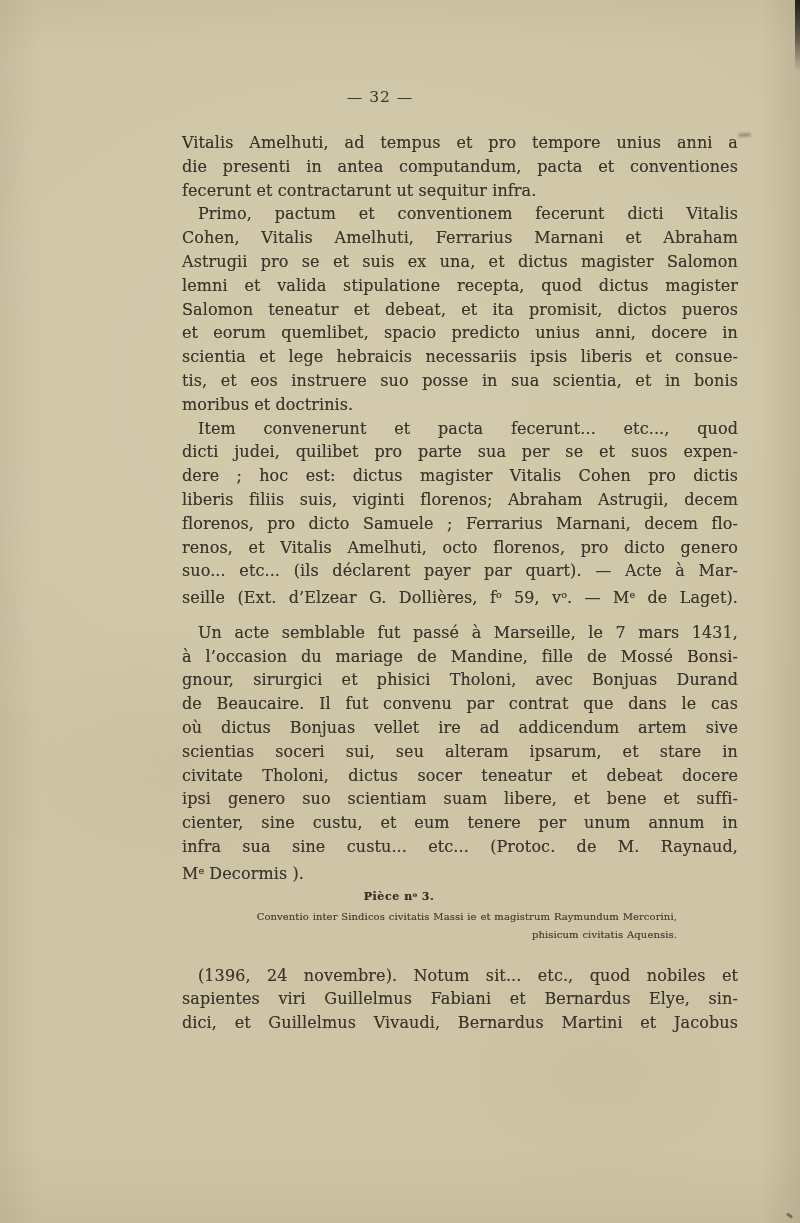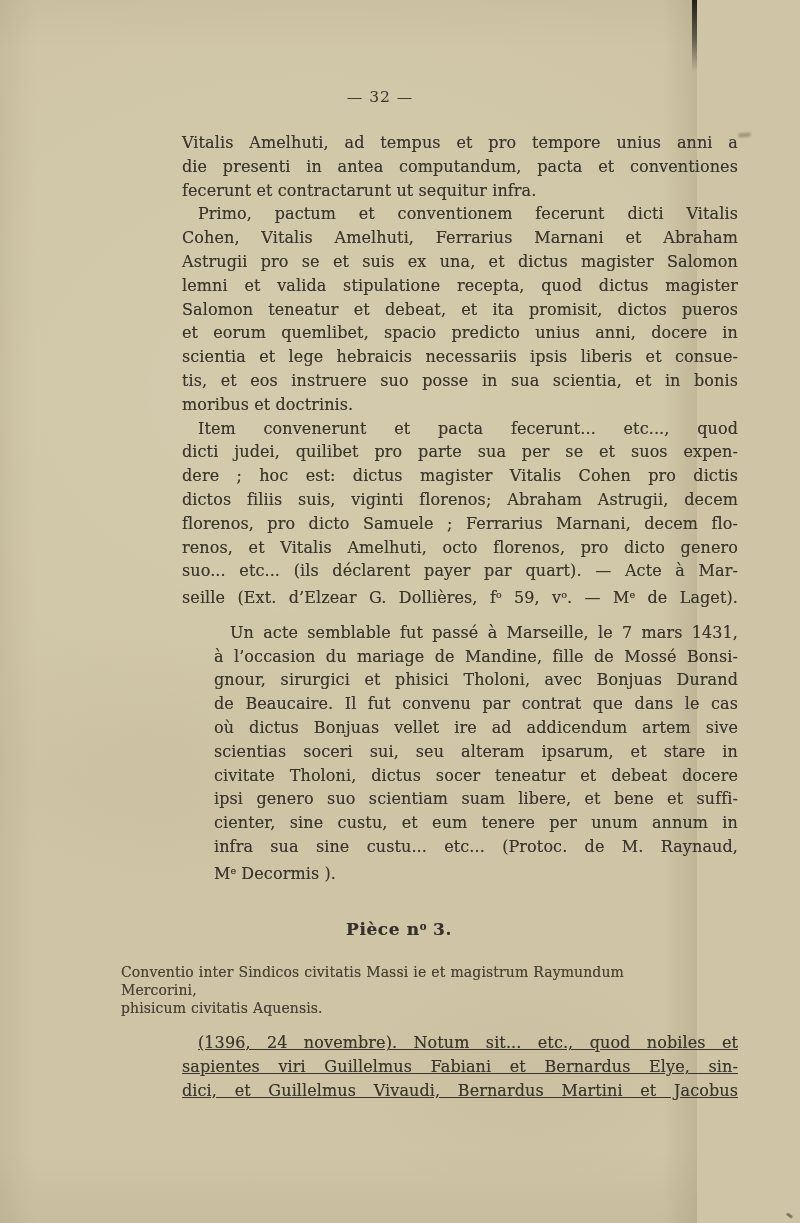--- a/index.html
+++ b/index.html
@@ -9,21 +9,21 @@
   }
   * { margin: 0; padding: 0; box-sizing: border-box; }
   html, body { width: 800px; height: 1223px; overflow: hidden; }
   body {
     background: var(--paper);
     font-family: "DejaVu Serif", "Liberation Serif", serif;
     color: var(--ink);
   }
   .page {
     position: relative;
-    width: 697px;
+    width: 800px;
     height: 1223px;
     background:
       radial-gradient(900px 700px at 45% 32%, rgba(255,252,238,0.10), rgba(0,0,0,0) 65%),
       radial-gradient(300px 200px at 22% 62%, rgba(120,100,70,0.05), rgba(0,0,0,0) 70%),
       radial-gradient(260px 180px at 75% 88%, rgba(120,100,70,0.05), rgba(0,0,0,0) 70%),
       linear-gradient(to right, rgba(110,95,65,0.10), rgba(0,0,0,0) 5%, rgba(0,0,0,0) 95%, rgba(110,95,65,0.16)),
       linear-gradient(to bottom, rgba(110,95,65,0.06), rgba(0,0,0,0) 4%, rgba(0,0,0,0) 94%, rgba(110,95,65,0.08));
   }
   .folio {
     position: absolute;
@@ -42,43 +42,41 @@
     width: 556px;
     font-size: 16px;
     line-height: 23.8px;
     letter-spacing: 0.1px;
     text-shadow: 0 0 0.5px rgba(58,53,43,0.55);
   }
   .para { }
   .para .line { text-align: left; }
   .para .line.j { text-align: justify; text-align-last: justify; }
   .para.indent .line:first-child { text-indent: 16px; }
-  .body-paras .para:nth-child(4) { margin-top: 11px; margin-left: 32px; }
+  .body-paras .para:nth-child(4) { margin-top: 11px; }
   .it { }
   .sup { font-size: 0.6em; vertical-align: 0.5em; letter-spacing: 0; }
   .heading {
-    margin-top: 31px;
     text-align: center;
     transform: translateX(-61px);
     font-weight: bold;
-    font-size: 17px;
+    font-size: 11px;
     line-height: 20px;
     letter-spacing: 0.6px;
     color: #35302a;
   }
   .caption {
-    margin-top: 24px;
-    text-align: left;
+    text-align: right;
     transform: translateX(-61px);
-    font-size: 14px;
+    font-size: 10px;
     line-height: 18px;
     color: var(--ink-light);
     word-spacing: 0.5px;
   }
-  .footer-para { margin-top: 14px; text-decoration: underline; }
+  .footer-para { margin-top: 20px; }
   .edge-strip {
     position: absolute;
     right: 0; top: 0;
     width: 5px; height: 72px;
     background: linear-gradient(to bottom, rgba(28,24,18,0.95), rgba(28,24,18,0.55) 55%, rgba(28,24,18,0) 100%);
     filter: blur(0.6px);
   }
   .smudge {
     position: absolute;
     left: 738px; top: 133px;
@@ -119,21 +117,21 @@
           <div class="line j">Salomon teneatur et debeat, et ita promisit, dictos pueros</div>
           <div class="line j">et eorum quemlibet, spacio predicto unius anni, docere in</div>
           <div class="line j">scientia et lege hebraicis necessariis ipsis liberis et consue-</div>
           <div class="line j">tis, et eos instruere suo posse <span class="it">in sua scientia</span>, et in bonis</div>
           <div class="line">moribus et doctrinis.</div>
         </div>
         <div class="para indent">
           <div class="line j">Item convenerunt et pacta fecerunt... etc..., quod</div>
           <div class="line j">dicti judei, quilibet pro parte sua per se et suos expen-</div>
           <div class="line j">dere ; hoc est: dictus magister Vitalis Cohen pro dictis</div>
-          <div class="line j">dictos filiis suis, viginti florenos; Abraham Astrugii, decem</div>
+          <div class="line j">liberis filiis suis, viginti florenos; Abraham Astrugii, decem</div>
           <div class="line j">florenos, pro dicto Samuele ; Ferrarius Marnani, decem flo-</div>
           <div class="line j">renos, et Vitalis Amelhuti, octo florenos, pro dicto genero</div>
           <div class="line j">suo... etc... (ils déclarent payer par quart). — Acte à Mar-</div>
           <div class="line j">seille (Ext. d’Elzear G. Dollières, f<span class="sup">o</span> 59, v<span class="sup">o</span>. — M<span class="sup">e</span> de Laget).</div>
         </div>
         <div class="para indent">
           <div class="line j">Un acte semblable fut passé à Marseille, le 7 mars 1431,</div>
           <div class="line j">à l’occasion du mariage de Mandine, fille de Mossé Bonsi-</div>
           <div class="line j">gnour, <span class="it">sirurgici et phisici Tholoni</span>, avec Bonjuas Durand</div>
           <div class="line j">de Beaucaire. Il fut convenu par contrat que dans le cas</div>

